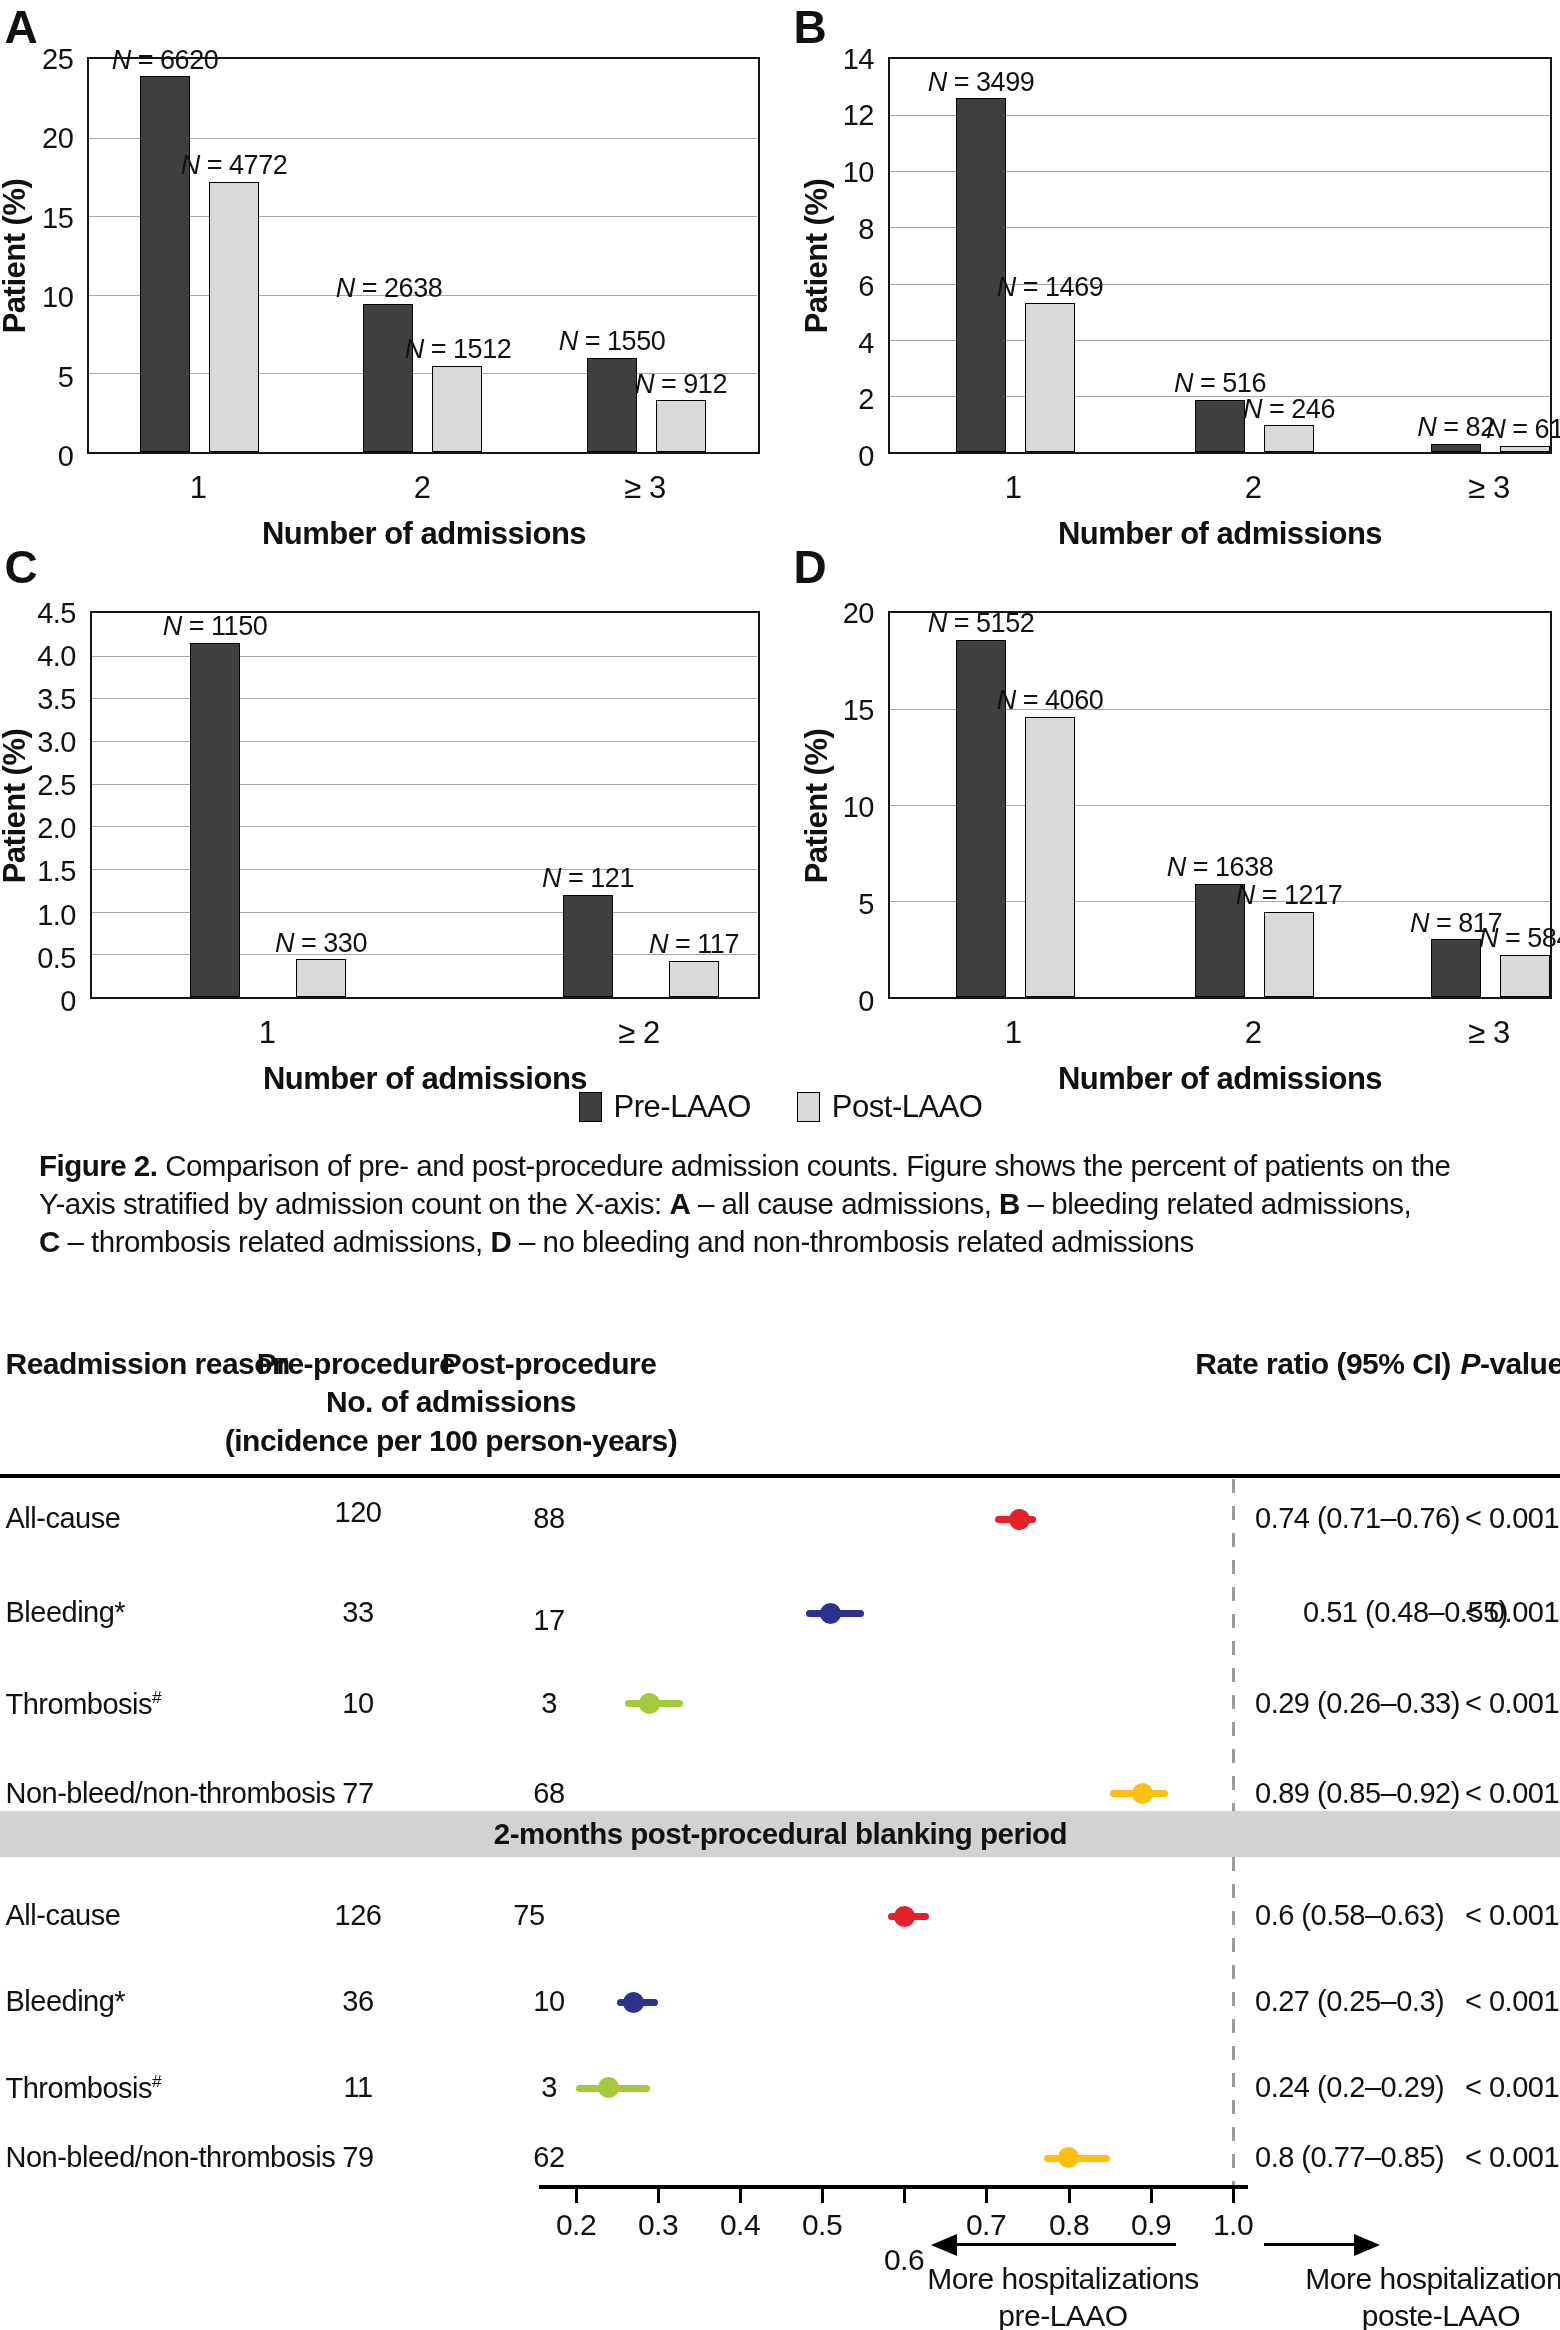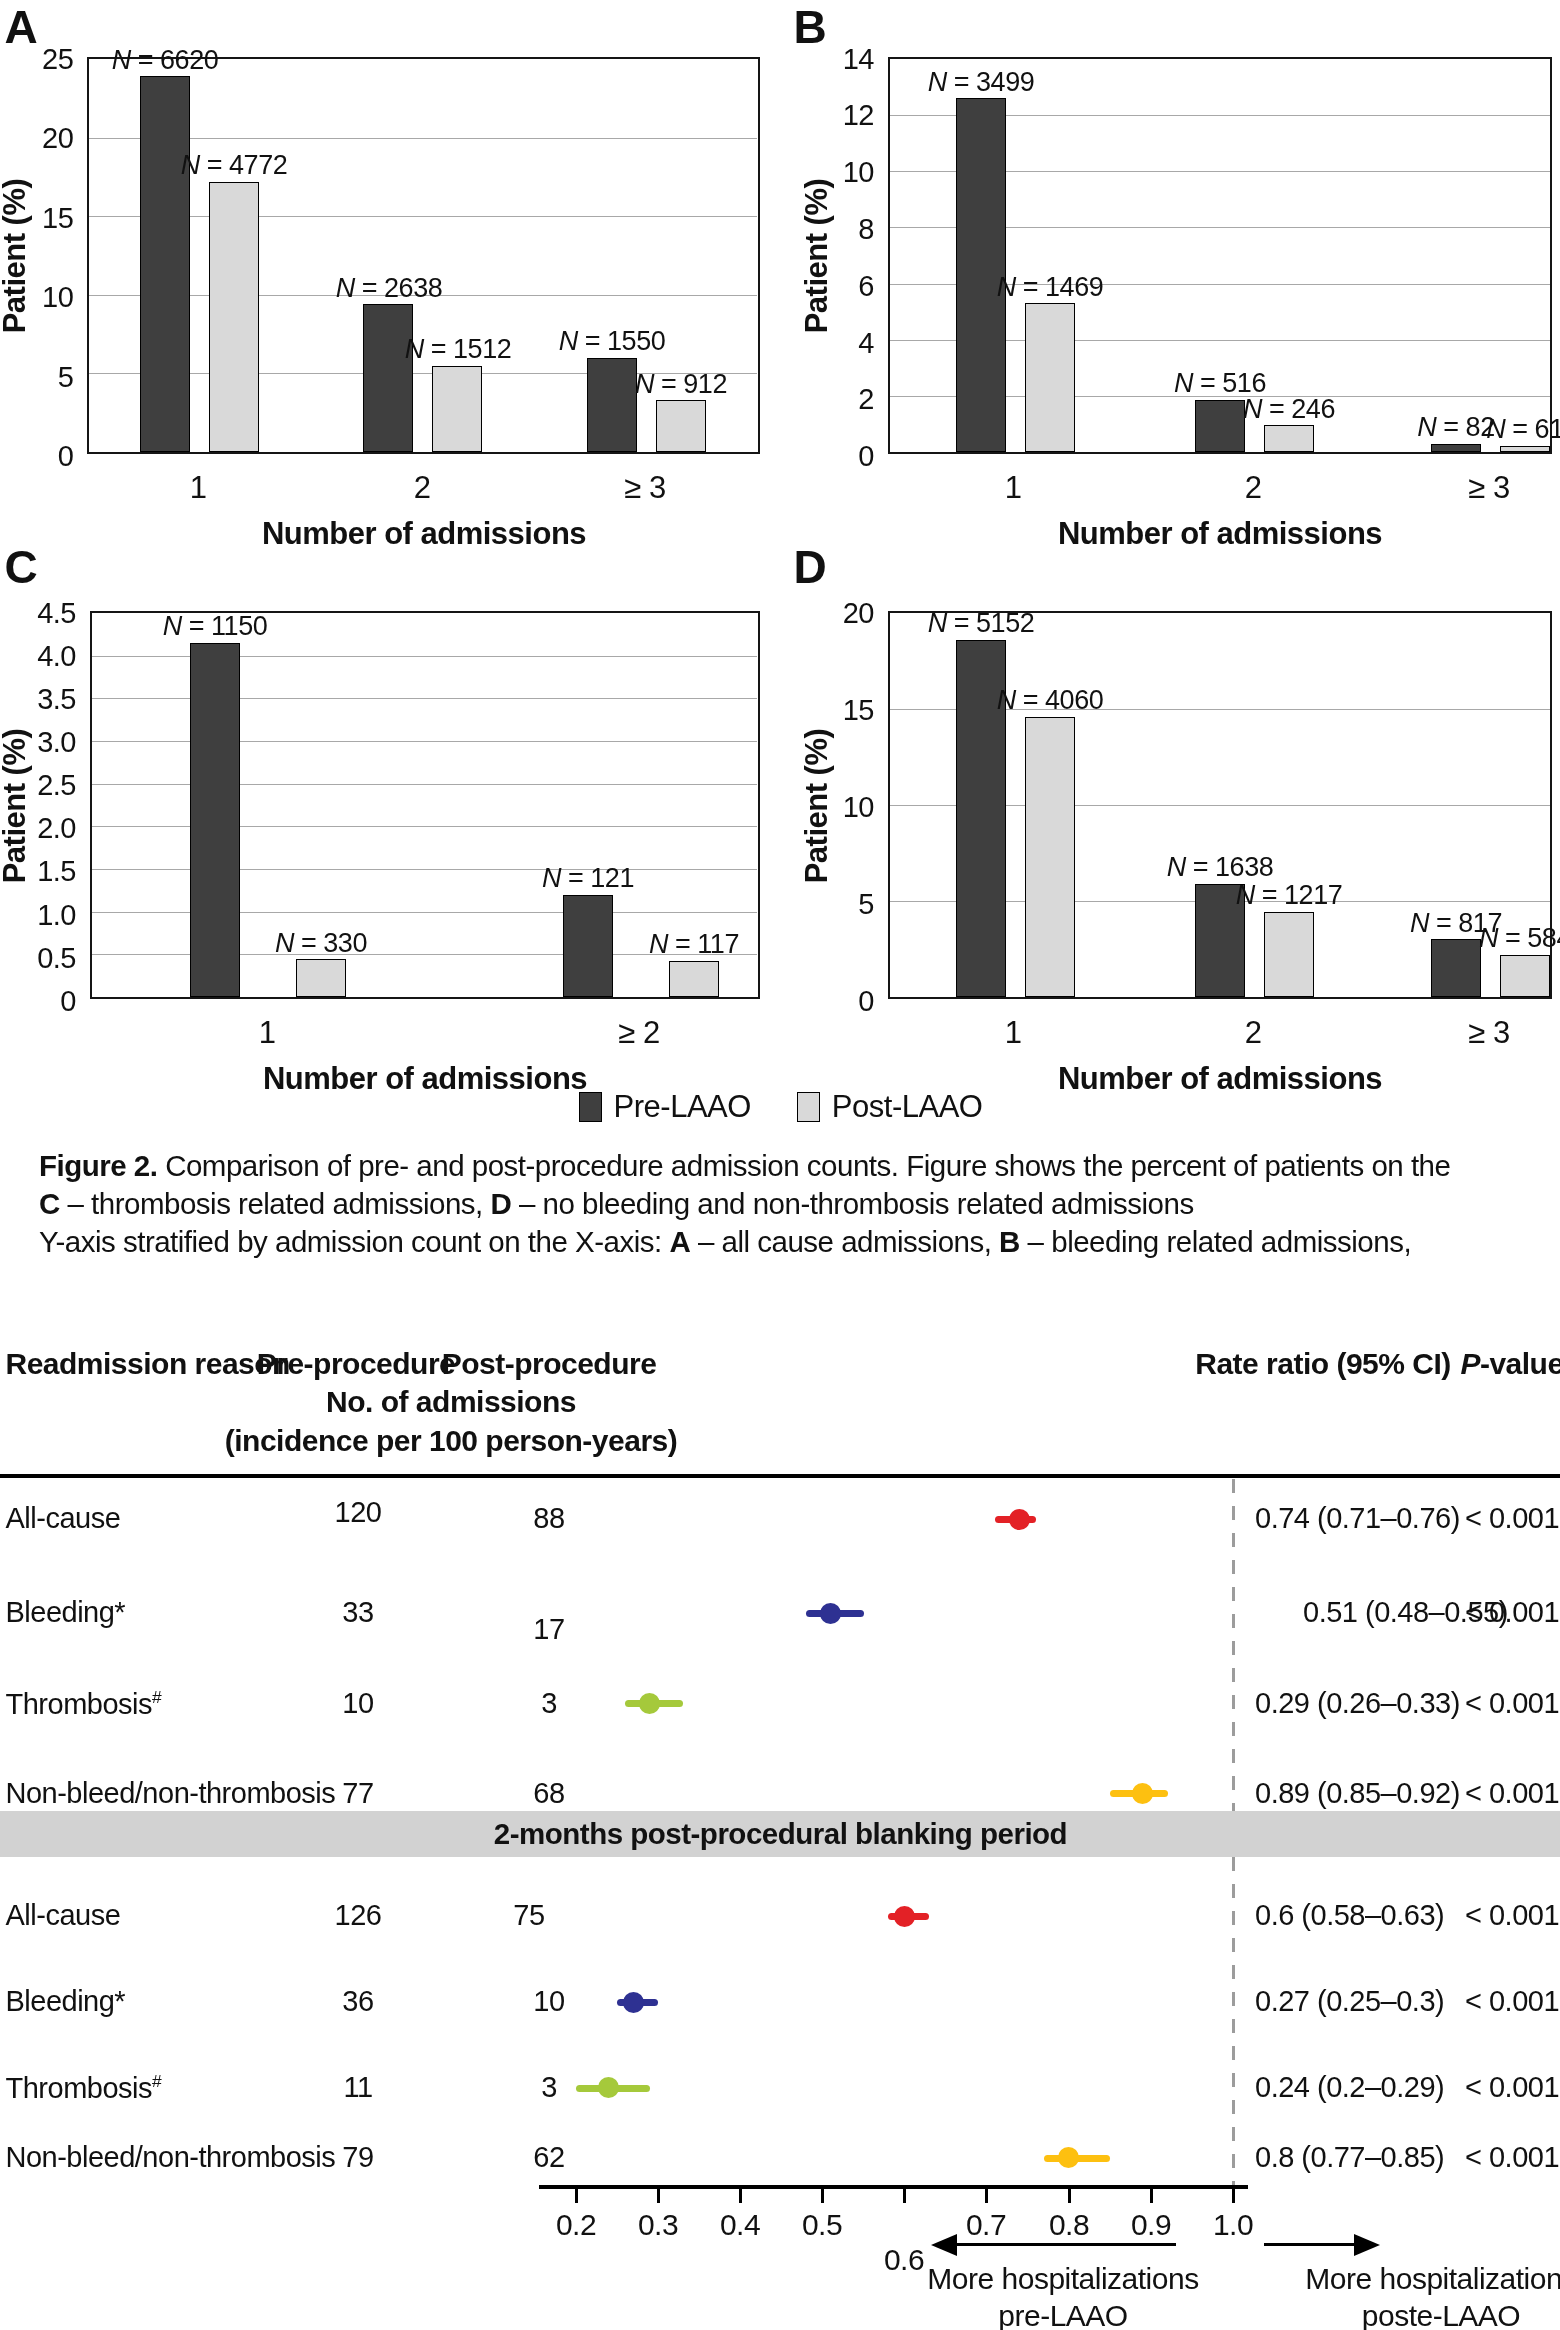--- a/index.html
+++ b/index.html
@@ -178,43 +178,43 @@
       <div class="sw" style="background: rgb(63, 63, 63);"></div>
       <div>Pre-LAAO</div>
     </div>
     <div class="litem">
       <div class="sw" style="background: rgb(217, 217, 217);"></div>
       <div>Post-LAAO</div>
     </div>
   </div>
 <div class="caption" id="caption" style="left:39px;top:1147px">
     <div><span style="font-weight: bold;">Figure 2.</span><span> Comparison of pre- and post-procedure admission counts. Figure shows the percent of patients on the</span></div>
+    <div><span>Y-axis stratified by admission count on the X-axis: </span><span style="font-weight: bold;">A</span><span> – all cause admissions, </span><span style="font-weight: bold;">B</span><span> – bleeding related admissions,</span></div>
     <div><span style="font-weight: bold;">C</span><span> – thrombosis related admissions, </span><span style="font-weight: bold;">D</span><span> – no bleeding and non-thrombosis related admissions</span></div>
-    <div><span>Y-axis stratified by admission count on the X-axis: </span><span style="font-weight: bold;">A</span><span> – all cause admissions, </span><span style="font-weight: bold;">B</span><span> – bleeding related admissions,</span></div>
   </div>
 <div class="panel" id="forest" style="left:0;top:1312px;width:1561px;height:1018px">
     <div class="fh" style="left: 5.5px; top: 35px;">Readmission reason</div>
     <div class="fh ctr" style="left: 356px; top: 35px;">Pre-procedure</div>
     <div class="fh ctr" style="left: 549px; top: 35px;">Post-procedure</div>
     <div class="fh ctr" style="left: 451px; top: 73px;">No. of admissions</div>
     <div class="fh ctr" style="left: 451px; top: 112px;">(incidence per 100 person-years)</div>
     <div class="fh ctr" style="left: 1323px; top: 35px;">Rate ratio (95% CI)</div>
     <div class="fh ctr" style="left: 1512px; top: 35px;"><i>P</i>-value</div>
     <div class="rule" style="left: 0px; top: 162px; width: 1561px; height: 4.4px;"></div>
     <div class="dash" style="left: 1232px; top: 167px; height: 706px;"></div>
     <div class="ft" style="left: 5.5px; top: 190px;">All-cause</div>
     <div class="fnum" style="left: 276px; top: 184px;">120</div>
     <div class="fnum" style="left: 467px; top: 190px;">88</div>
     <div class="ciline" style="left: 995px; top: 204px; width: 41px; height: 6.6px; background: rgb(227, 33, 38);"></div>
     <div class="cidot" style="left: 1009px; top: 197px; width: 21px; height: 21px; background: rgb(227, 33, 38);"></div>
     <div class="ft" style="left: 1255px; top: 190px;">0.74 (0.71–0.76)</div>
     <div class="ft" style="left: 1465px; top: 190px;">&lt; 0.001</div>
     <div class="ft" style="left: 5.5px; top: 284px;">Bleeding*</div>
     <div class="fnum" style="left: 276px; top: 284px;">33</div>
-    <div class="fnum" style="left: 467px; top: 301px;">17</div>
+    <div class="fnum" style="left: 467px; top: 292px;">17</div>
     <div class="ciline" style="left: 806px; top: 298px; width: 58px; height: 6.6px; background: rgb(46, 49, 146);"></div>
     <div class="cidot" style="left: 820px; top: 291px; width: 21px; height: 21px; background: rgb(46, 49, 146);"></div>
     <div class="ft" style="left: 1303px; top: 284px;">0.51 (0.48–0.55)</div>
     <div class="ft" style="left: 1465px; top: 284px;">&lt; 0.001</div>
     <div class="ft" style="left: 5.5px; top: 375px;">Thrombosis<sup>#</sup></div>
     <div class="fnum" style="left: 276px; top: 375px;">10</div>
     <div class="fnum" style="left: 467px; top: 375px;">3</div>
     <div class="ciline" style="left: 625px; top: 388px; width: 58px; height: 6.6px; background: rgb(165, 201, 59);"></div>
     <div class="cidot" style="left: 639px; top: 381px; width: 21px; height: 21px; background: rgb(165, 201, 59);"></div>
     <div class="ft" style="left: 1255px; top: 375px;">0.29 (0.26–0.33)</div>

